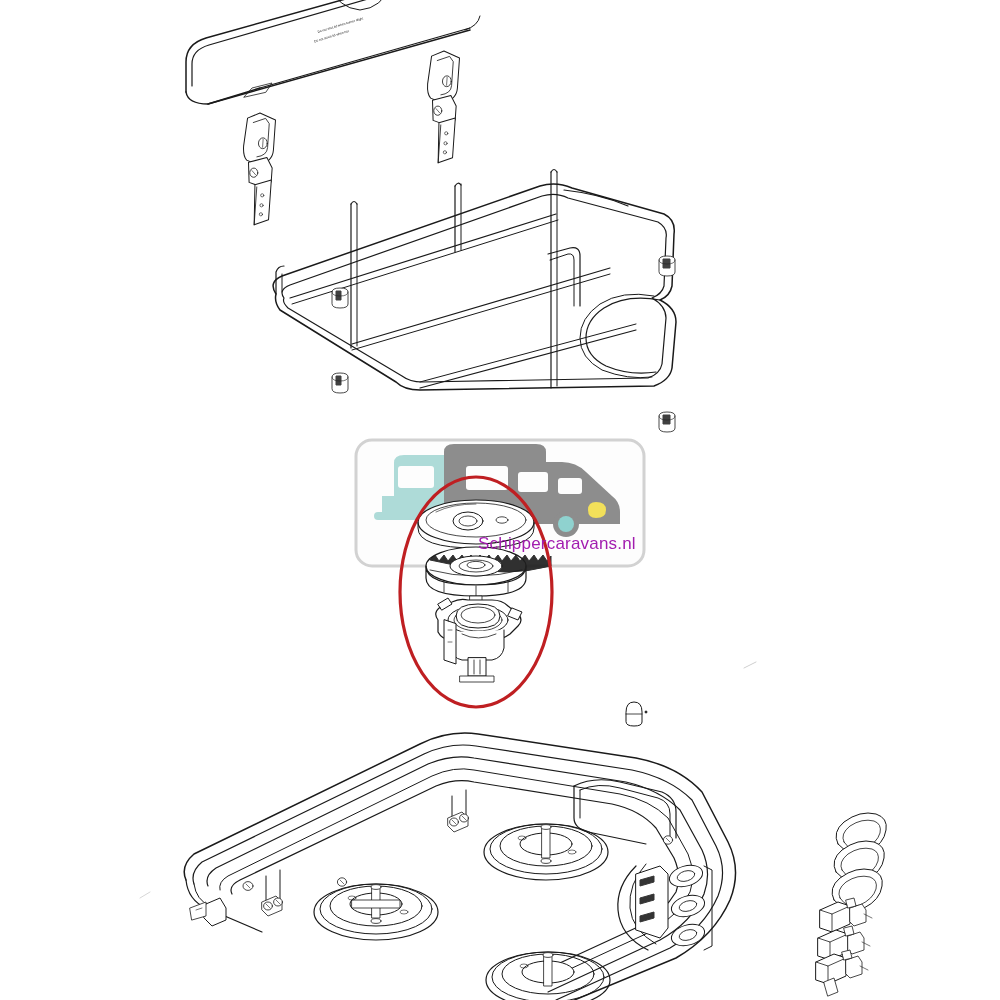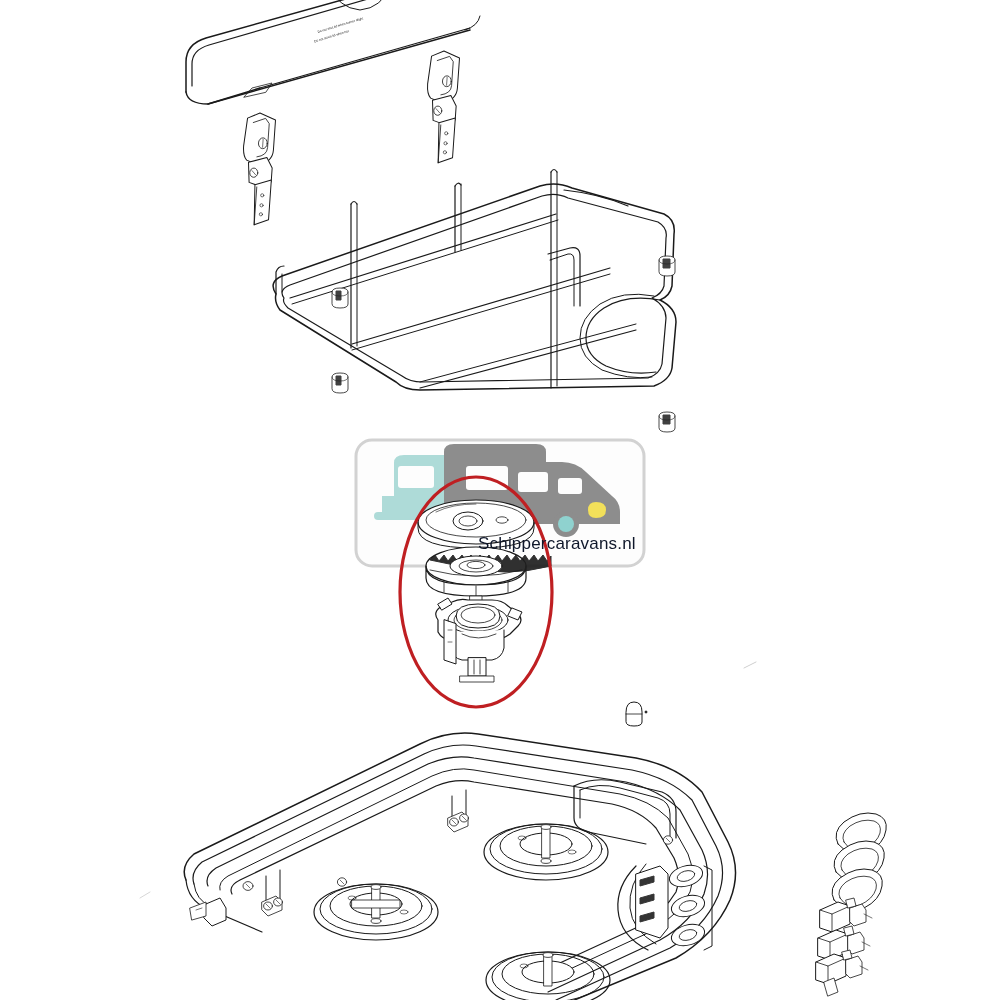--- a/index.html
+++ b/index.html
@@ -377,15 +377,15 @@
         <path class="nofill w06" d="M46 14 L54 18"></path>
       </g>
       <path class="wfill w08" d="M824 982 L834 978 L838 992 L828 996 Z"></path>
     </g>
 
     <path class="nofill w06" d="M744 668 L756 662" opacity=".35"></path>
     <path class="nofill w06" d="M140 898 L150 892" opacity=".3"></path>
 
   </svg>
 
-  <div id="watermark-text" style="color: #0f172a; text-align: center;">Schippercaravans.nl</div>
+  <div id="watermark-text" style="color: #a21caf; text-align: center;">Schippercaravans.nl</div>
 
 </div>
 
 </body></html>

